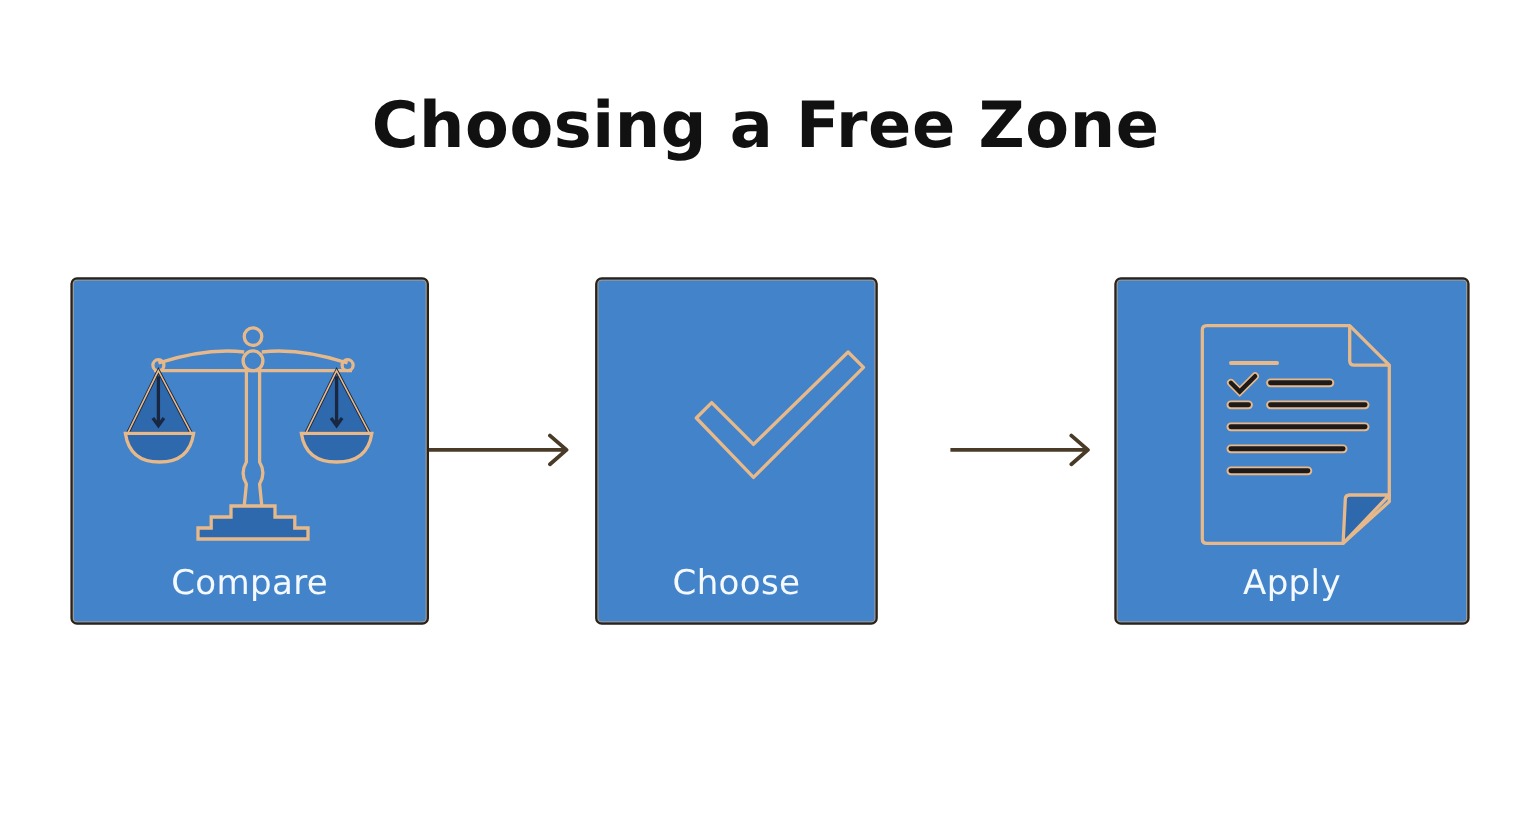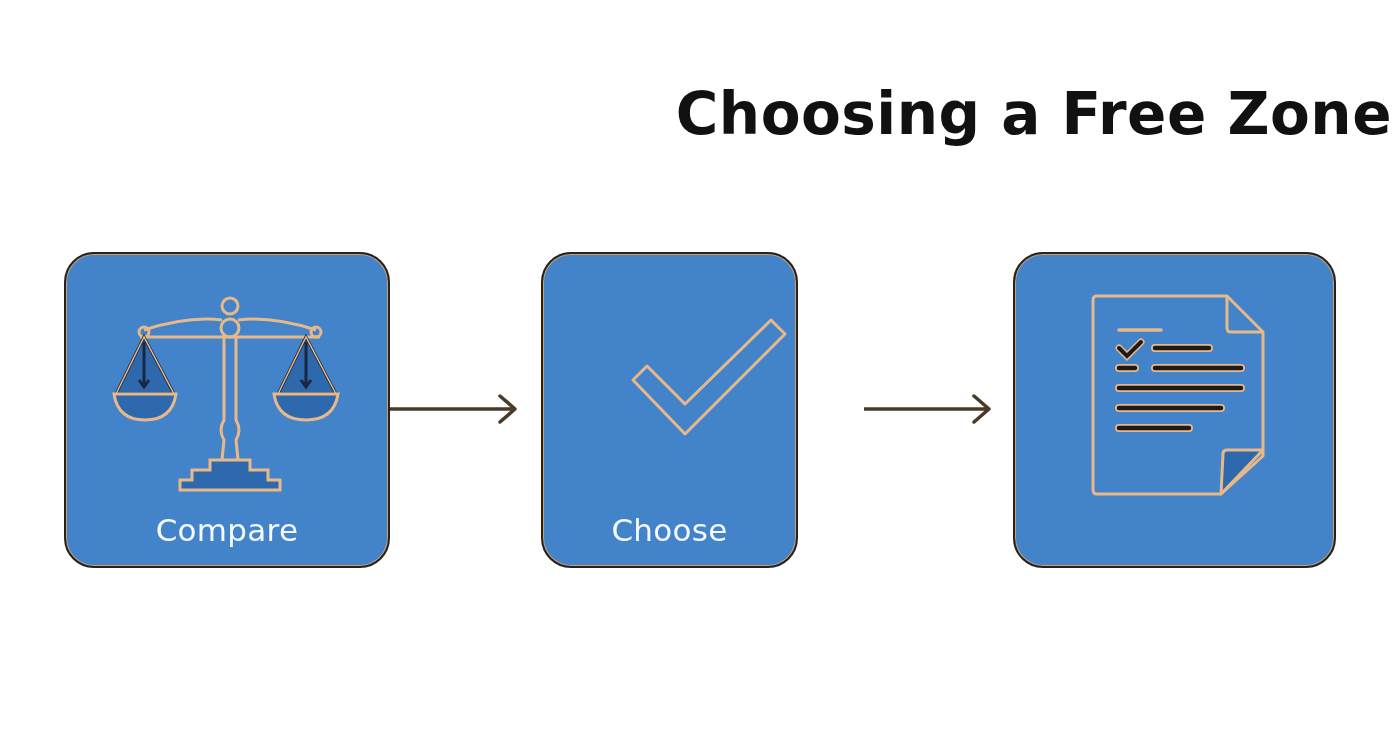--- a/index.html
+++ b/index.html
@@ -1,18 +1,18 @@
 <!DOCTYPE html>
 <html><head>
 <meta charset="utf-8">
 <style>
   html, body { margin:0; padding:0; }
   body { width:1392px; height:752px; background:#ffffff; position:relative; overflow:hidden; font-family:"DejaVu Sans", sans-serif; }
-  .title { position:absolute; left:0; width:1392px; top:80px; text-align:right; font-size:58px; font-weight:bold; color:#111111; letter-spacing:0.5px; }
-  .step { position:absolute; top:252px; height:316px; background:#4283c9; border:2px solid #2a2118; border-radius:30px; box-sizing:border-box; box-shadow: 0 0 0 1px #c9a070 inset; }
+  .title { position:absolute; left:0; width:1392px; top:80px; text-align:center; font-size:58px; font-weight:bold; color:#111111; letter-spacing:0.5px; }
+  .step { position:absolute; top:252px; height:316px; background:#4283c9; border:2px solid #2a2118; border-radius:6px; box-sizing:border-box; box-shadow: 0 0 0 1px #c9a070 inset; }
   .step .label { position:absolute; left:0; right:0; bottom:18px; text-align:center; color:#f4f8ff; font-size:31px; letter-spacing:0.3px; }
   .step svg.icon { position:absolute; }
   .arrow { position:absolute; top:393px; }
 </style>
 </head>
 <body>
 
 <div class="title">Choosing a Free Zone</div>
 
 <div class="step" style="left:64px; width:326px;">
@@ -62,13 +62,14 @@
     <path d="M136 6 L136 38 Q136 42 140 42 L172 42" fill="none" stroke="#e7b98a" stroke-width="3"></path>
     <path d="M172 160 L136 160 Q132 160 132 164 L130 204 Z" fill="#2e69ad" stroke="#e7b98a" stroke-width="3" stroke-linejoin="round"></path>
     <path d="M28 40 L70 40" stroke="#e7b98a" stroke-width="3.5" stroke-linecap="round"></path>
     <g stroke-linecap="round">
       <path d="M28 58 L36 66 L50 52" stroke="#e7b98a" stroke-width="7" fill="none"></path>
       <path d="M28 58 L36 66 L50 52" stroke="#1e1a1a" stroke-width="4" fill="none"></path>
       <path d="M64 58 L118 58 M28 78 L44 78 M64 78 L150 78 M28 98 L150 98 M28 118 L130 118 M28 138 L98 138" stroke="#e7b98a" stroke-width="8" fill="none"></path>
       <path d="M64 58 L118 58 M28 78 L44 78 M64 78 L150 78 M28 98 L150 98 M28 118 L130 118 M28 138 L98 138" stroke="#1e1a1a" stroke-width="4.5" fill="none"></path>
     </g>
   </svg>
+  <div class="label">Apply</div>
 </div>
 
 </body></html>

